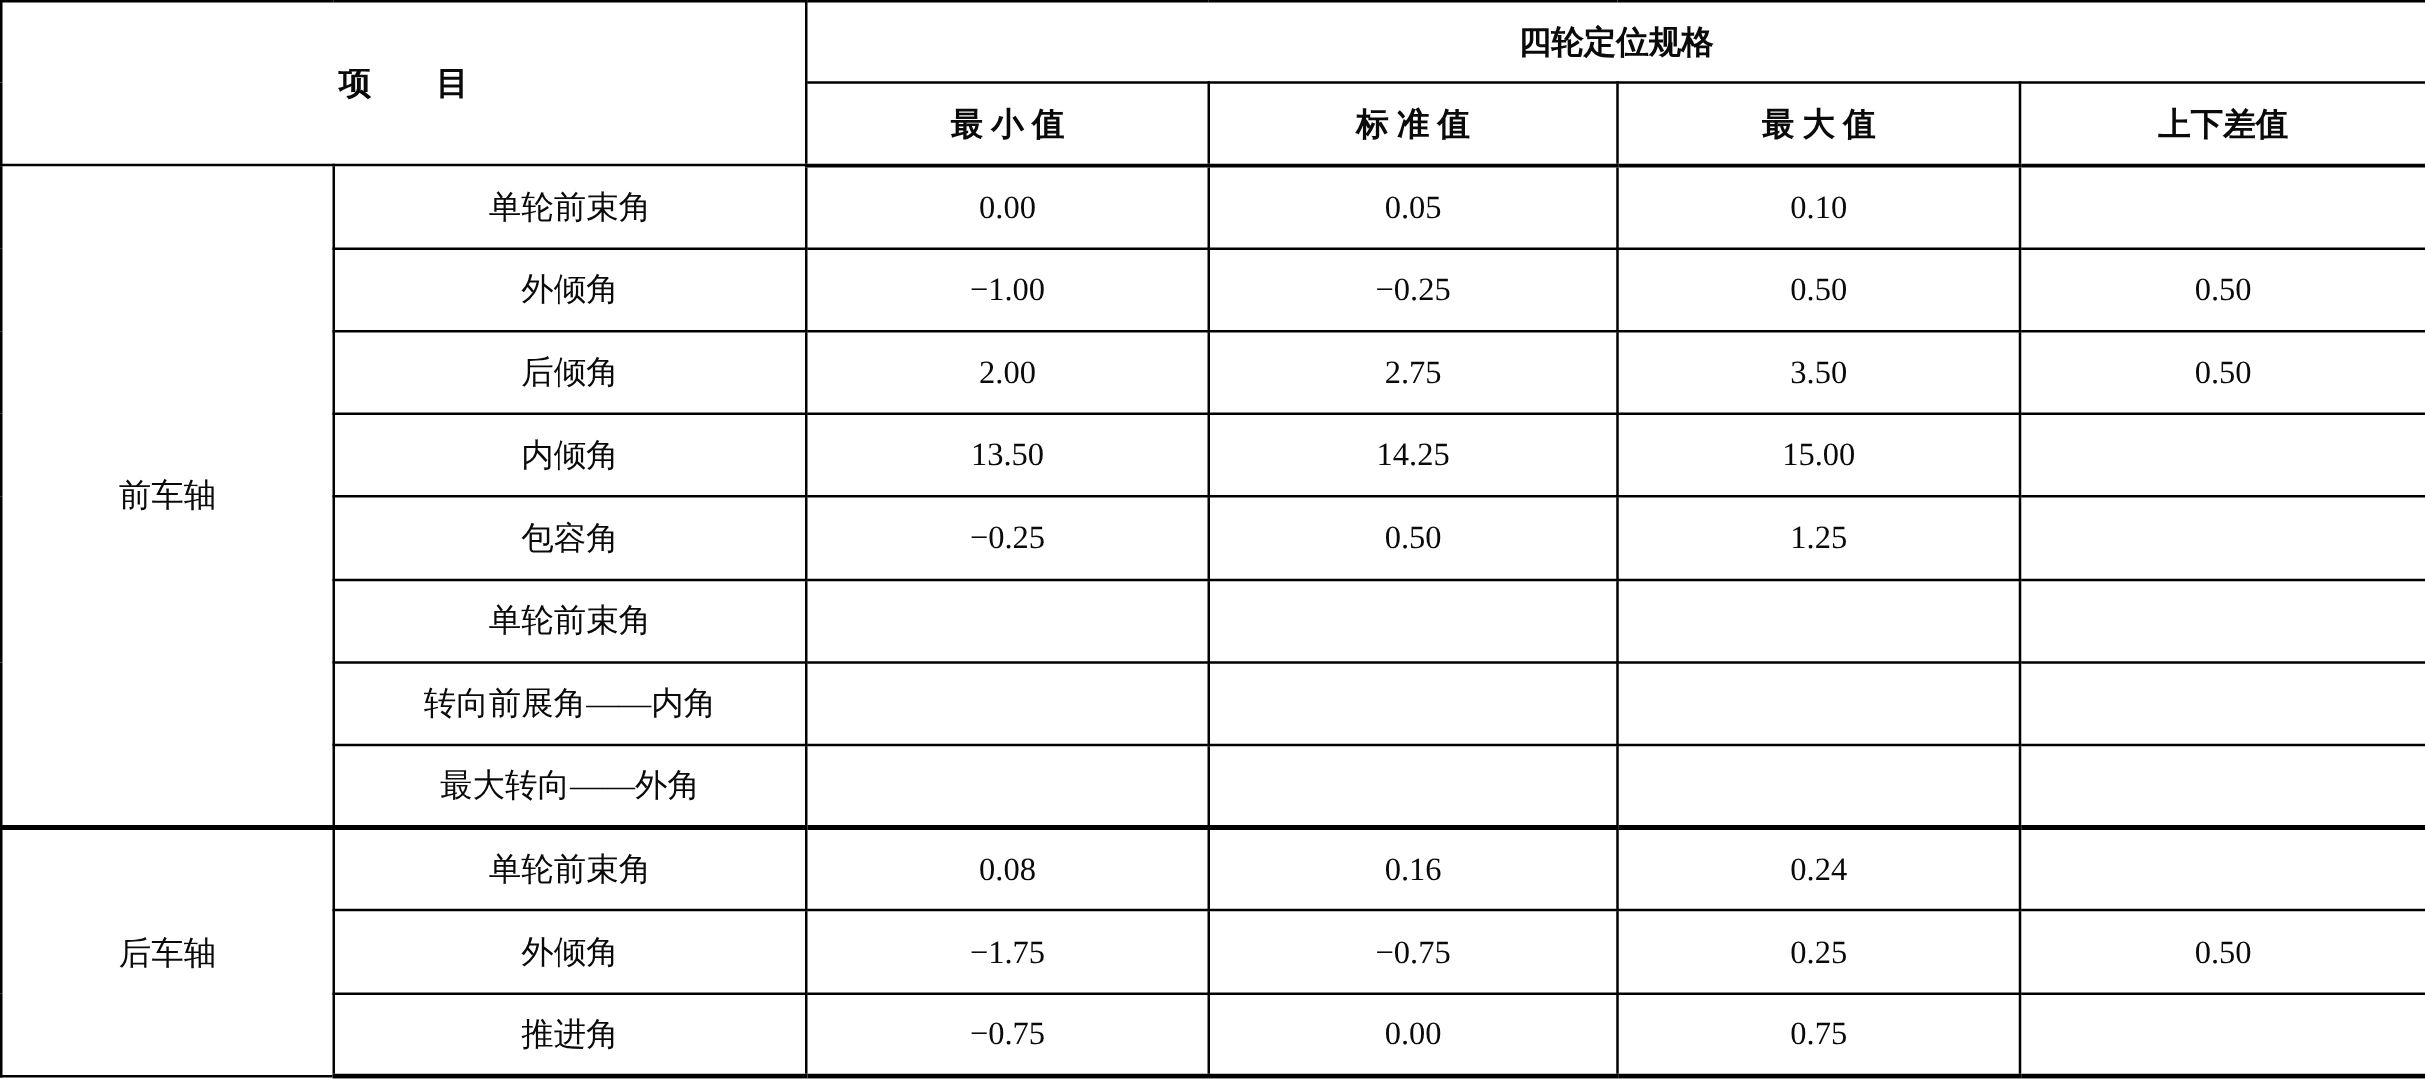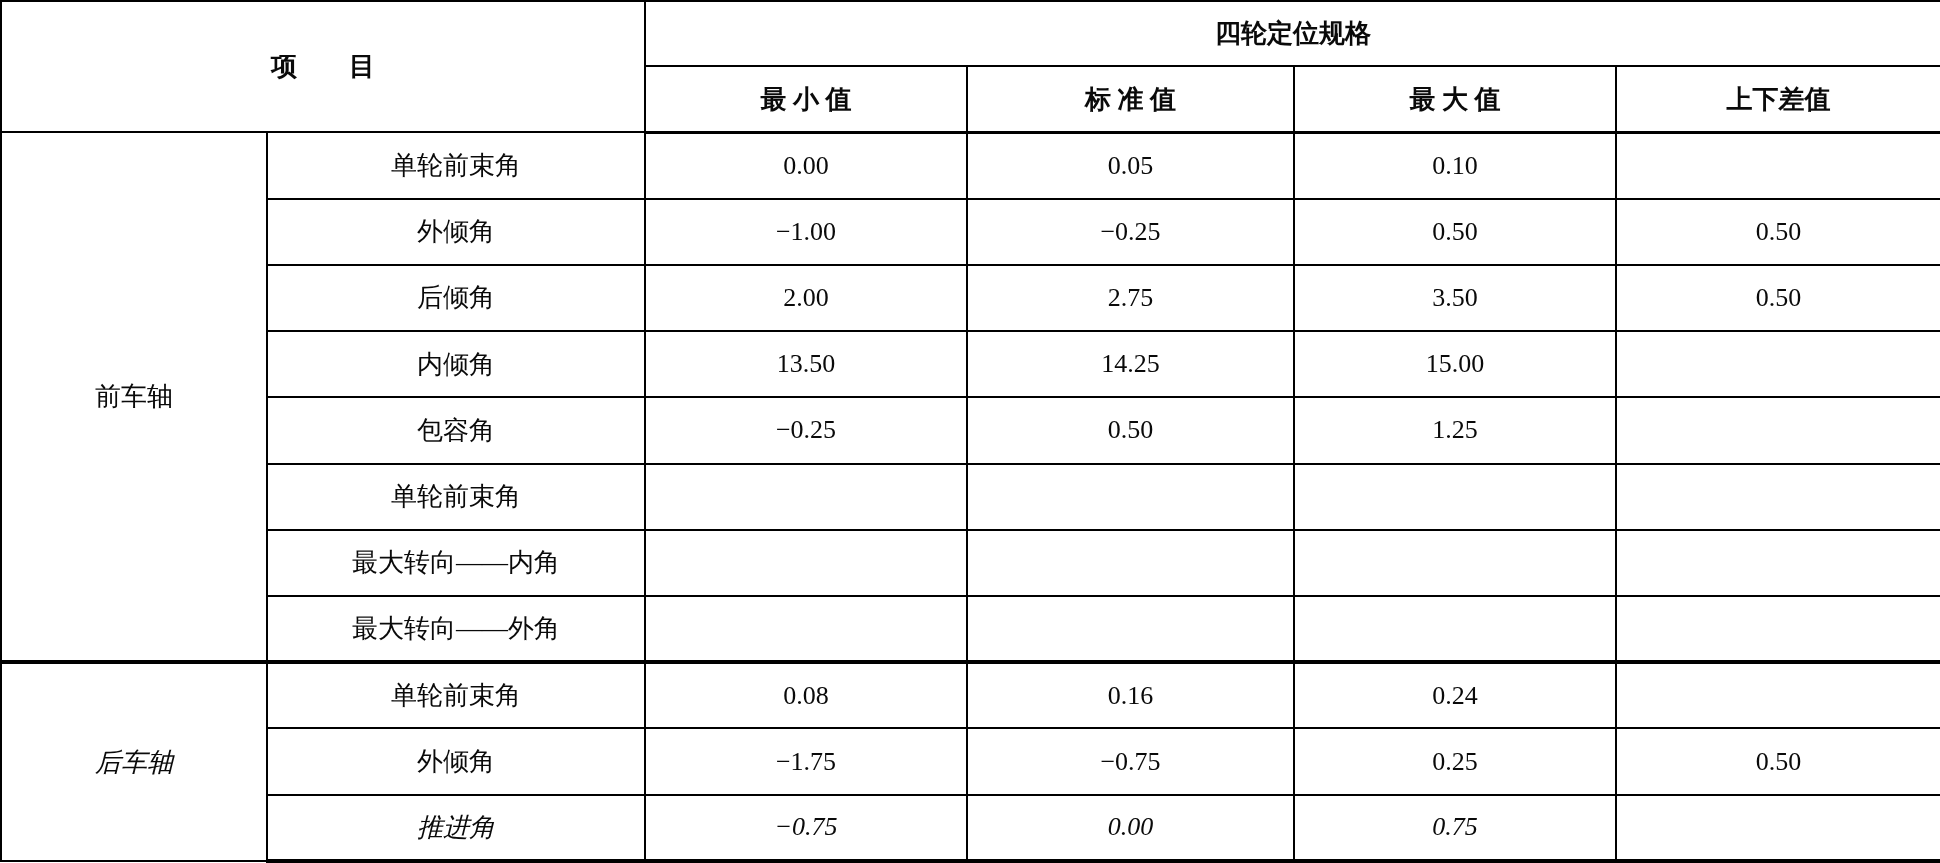--- a/index.html
+++ b/index.html
@@ -54,21 +54,20 @@
   tr.hr2 td {
     border-bottom-width: 3px;
   }
   
   tr.group-start td {
     border-top-width: 4px;
   }
   
   tr.last td, td.axle-rear {
     border-bottom-width: 4px;
-    font-style: italic;
   }
   
   td.rightmost {
     border-right-width: 3px;
     border-radius: 15px;
   }
   tr.hr1 { height: 65px; }
   tr.hr2 { height: 66px; }
   tr.data-row { height: 66px; }
   td.num { font-size: 25px; margin-left: 48px; }
@@ -135,21 +134,21 @@
         <td class="num rightmost"></td>
       </tr>
       <tr class="data-row">
         <td>单轮前束角</td>
         <td class="num"></td>
         <td class="num"></td>
         <td class="num"></td>
         <td class="num rightmost"></td>
       </tr>
       <tr class="data-row">
-        <td>最大转向——内角</td>
+        <td>转向前展角——内角</td>
         <td class="num"></td>
         <td class="num"></td>
         <td class="num"></td>
         <td class="num rightmost"></td>
       </tr>
       <tr class="data-row">
         <td>最大转向——外角</td>
         <td class="num"></td>
         <td class="num"></td>
         <td class="num"></td>

